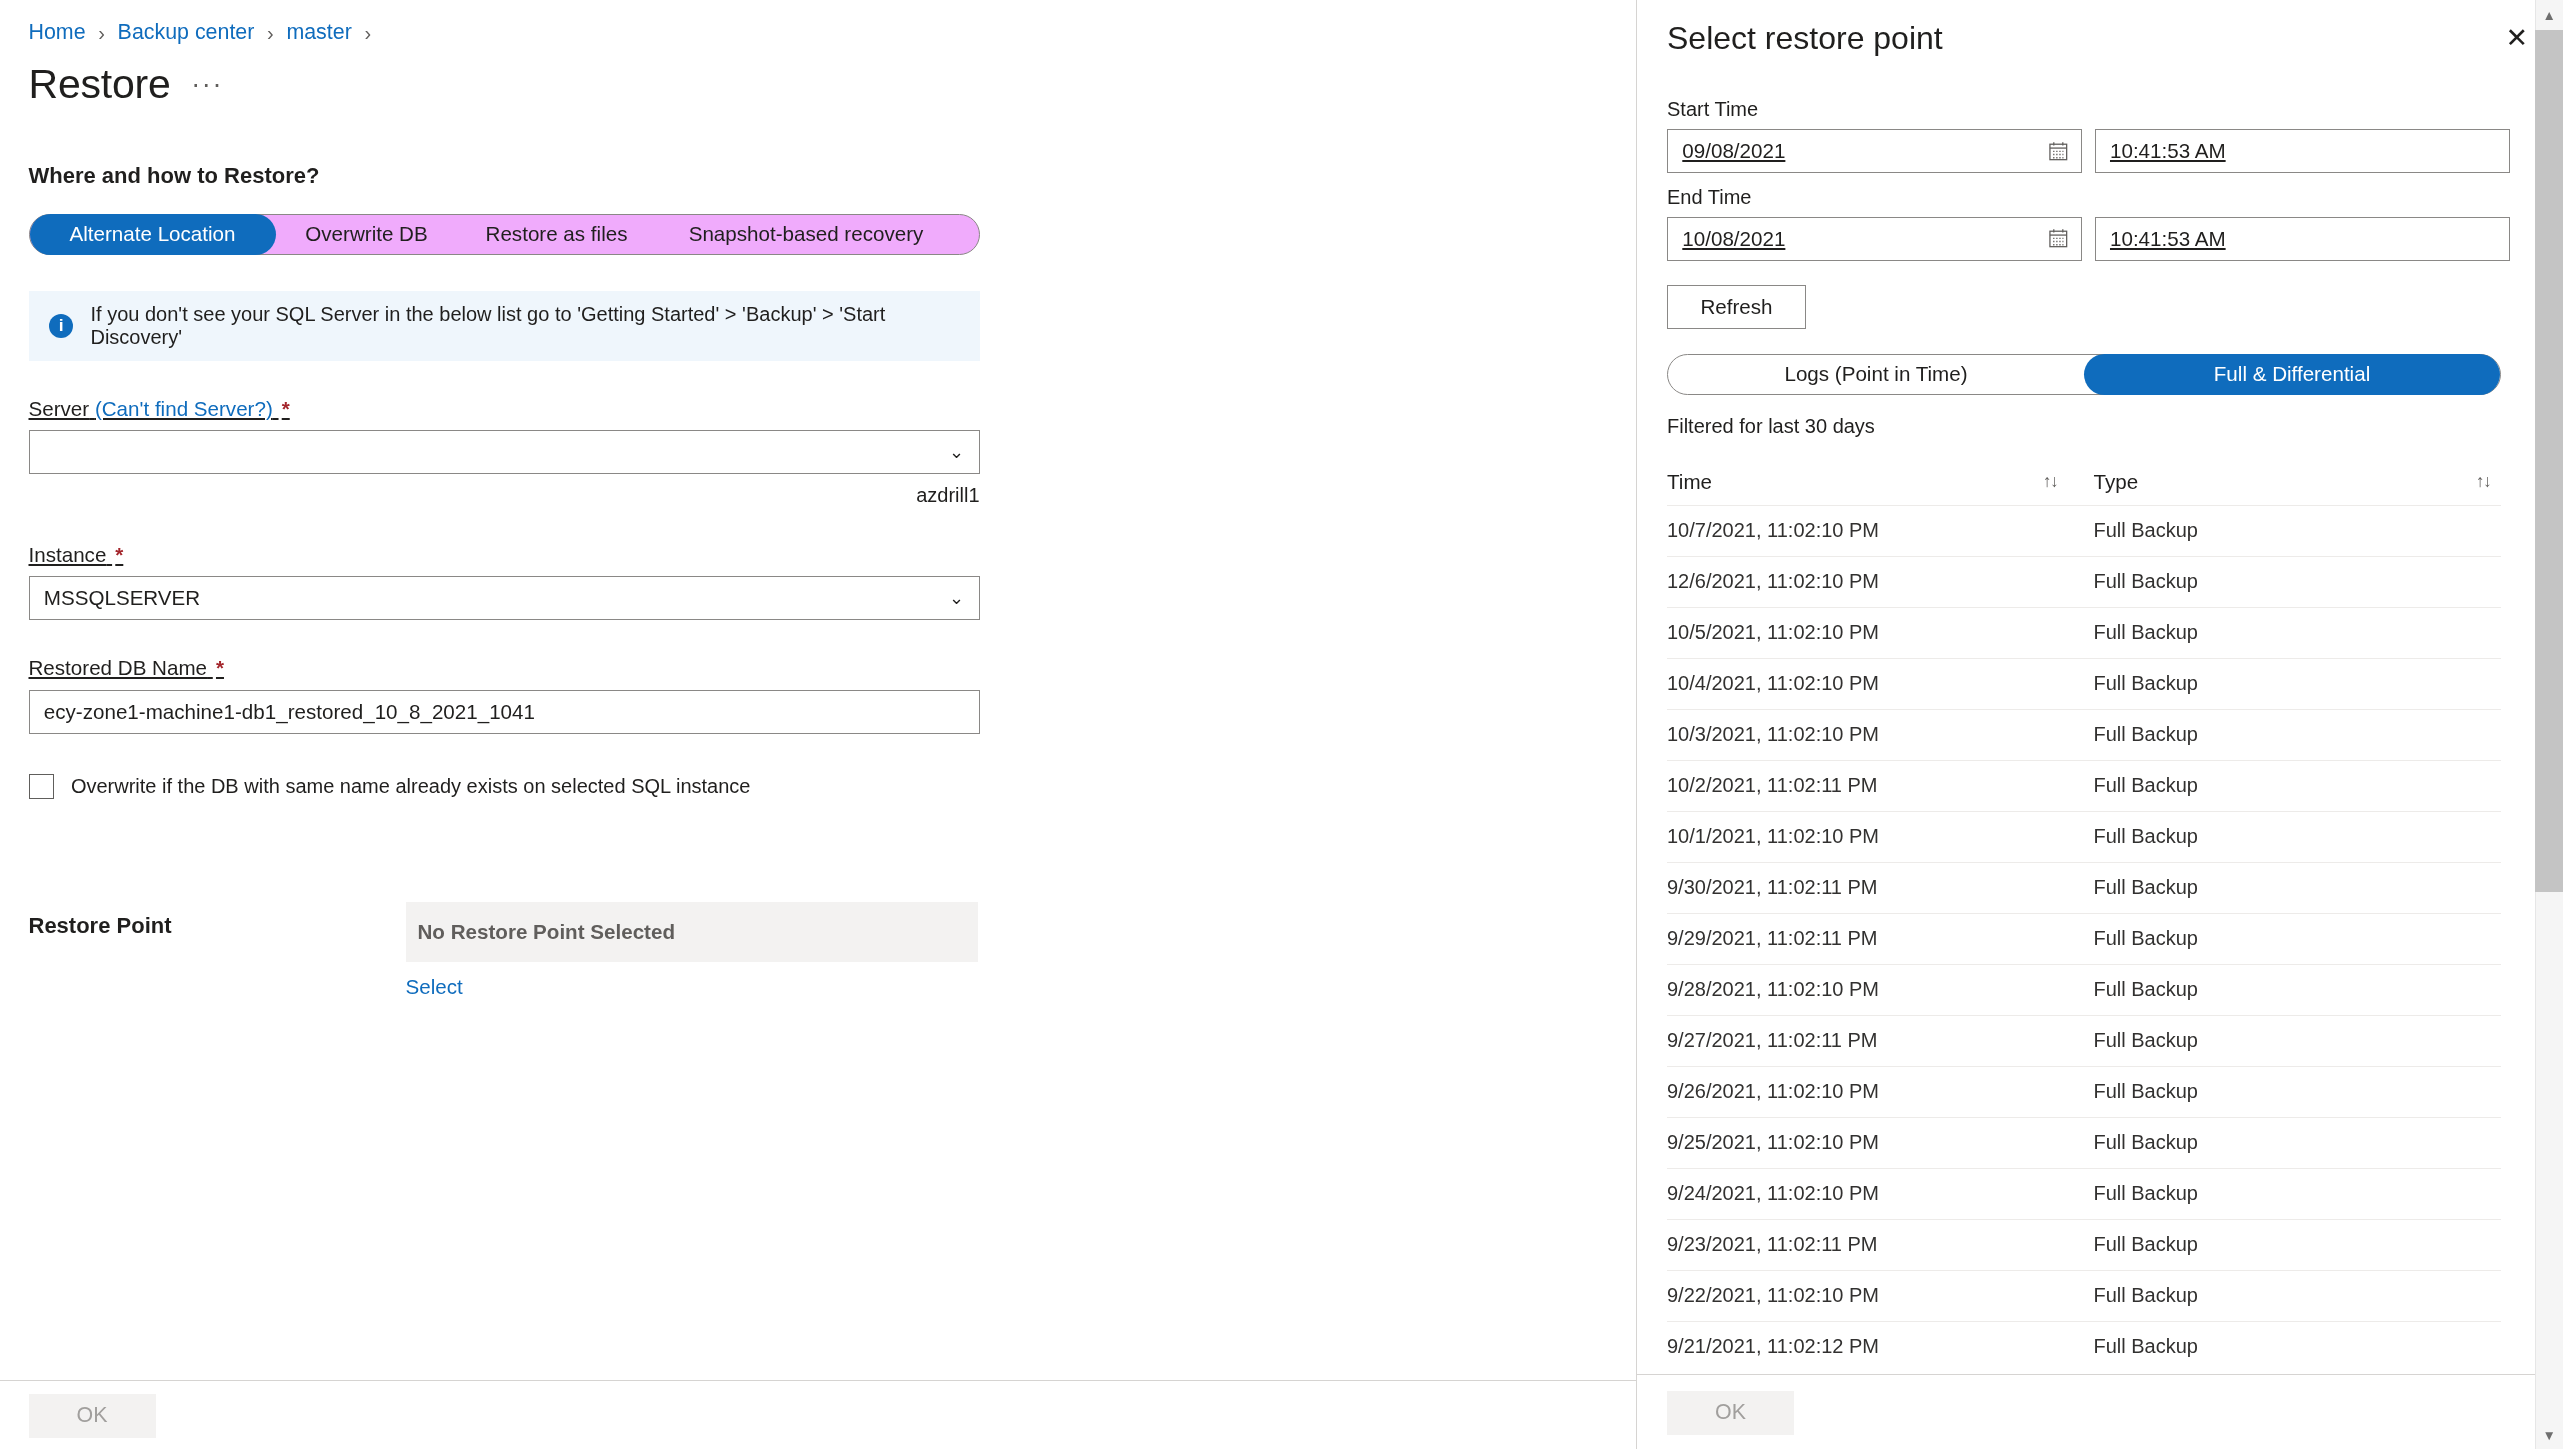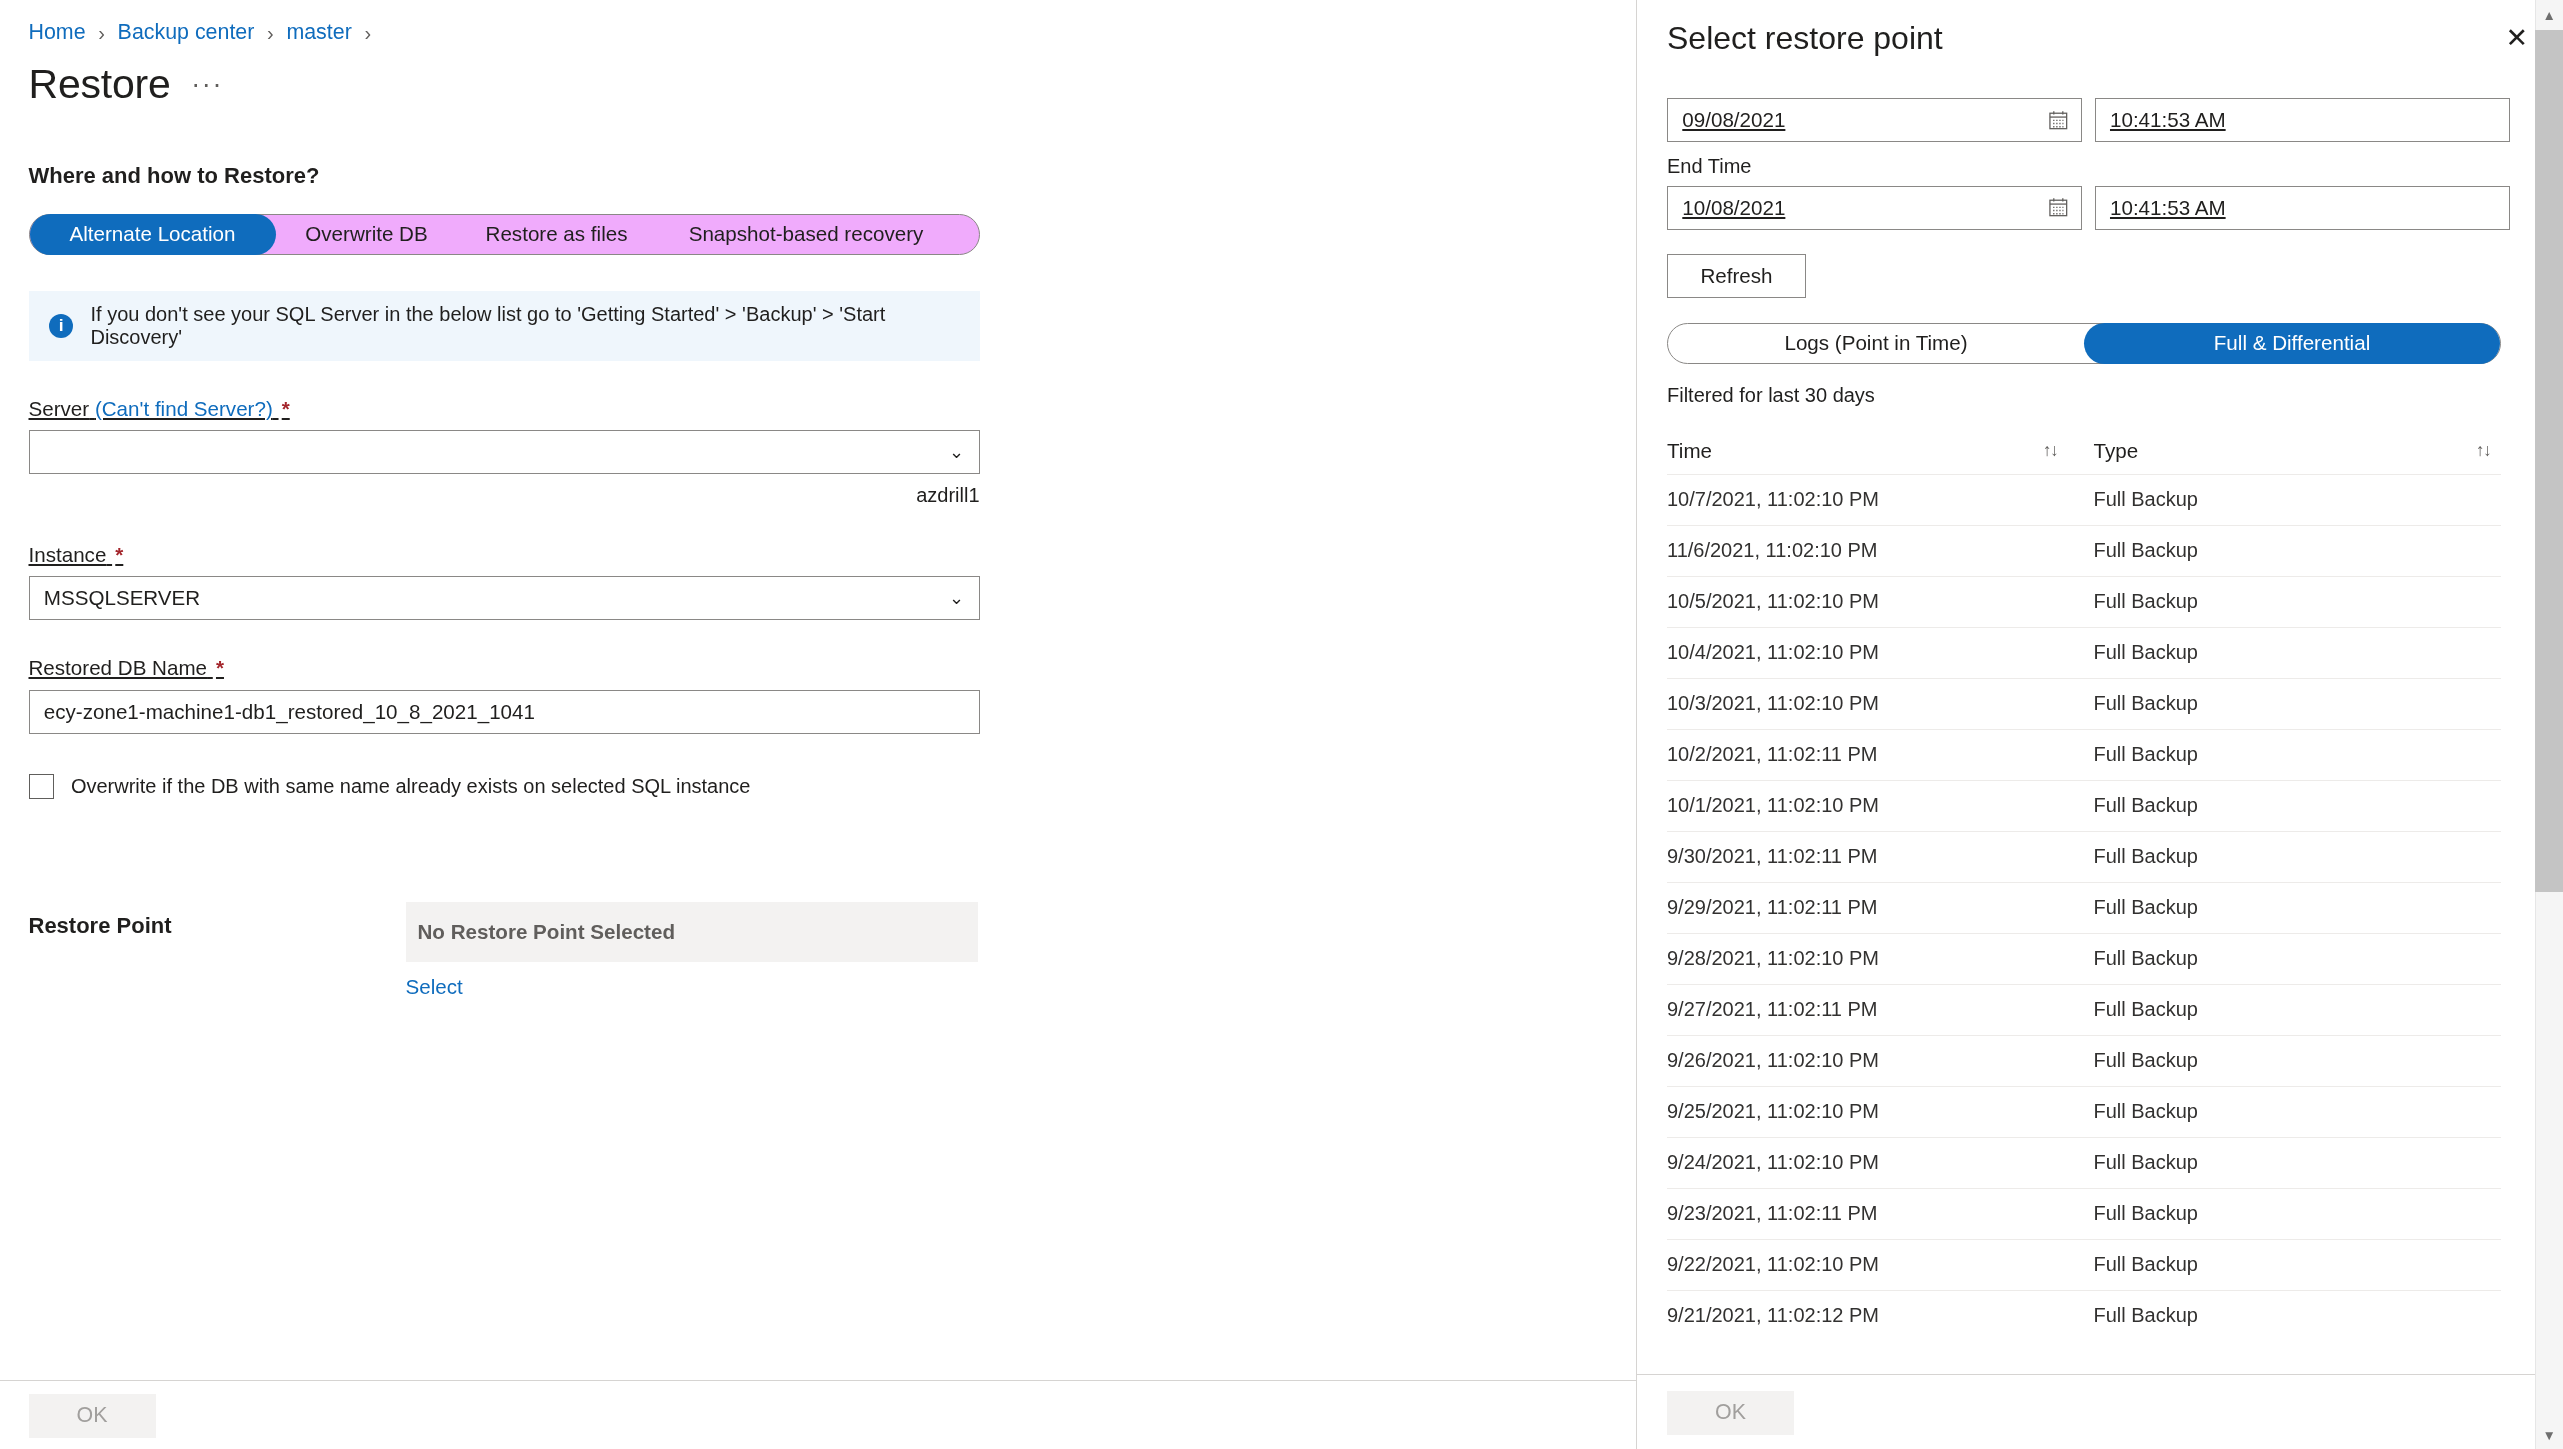--- a/index.html
+++ b/index.html
@@ -268,20 +268,21 @@
 
   <div class="right-panel">
 
     <div class="rp-header">
       <span class="rp-title">Select restore point</span>
       <span class="close-x">✕</span>
     </div>
 
     <div class="rp-body">
 
+      <div class="time-label">Start Time</div>
       <div class="time-row">
         <div class="date-input">
           <span>09/08/2021</span>
           <span class="cal-icon">
             <svg width="20.6" height="20.6" viewBox="0 0 16 16" fill="none" stroke="#605e5c" stroke-width="1">
               <rect x="1.5" y="2.5" width="13" height="12"></rect>
               <line x1="1.5" y1="5.5" x2="14.5" y2="5.5"></line>
               <line x1="4.5" y1="1" x2="4.5" y2="3.5"></line>
               <line x1="11.5" y1="1" x2="11.5" y2="3.5"></line>
               <line x1="4" y1="8" x2="12" y2="8" stroke-dasharray="1 1.4"></line>
@@ -335,21 +336,21 @@
             <span class="th-text">Type</span>
             <span class="sort-ic">↑↓</span>
           </div>
         </div>
         <div id="rows-host">
             <div class="tr">
               <div class="td-time">10/7/2021, 11:02:10 PM</div>
               <div class="td-type">Full Backup</div>
             </div>
             <div class="tr">
-              <div class="td-time">11/6/2021, 11:02:10 PM</div>
+              <div class="td-time">12/6/2021, 11:02:10 PM</div>
               <div class="td-type">Full Backup</div>
             </div>
             <div class="tr">
               <div class="td-time">10/5/2021, 11:02:10 PM</div>
               <div class="td-type">Full Backup</div>
             </div>
             <div class="tr">
               <div class="td-time">10/4/2021, 11:02:10 PM</div>
               <div class="td-type">Full Backup</div>
             </div>

